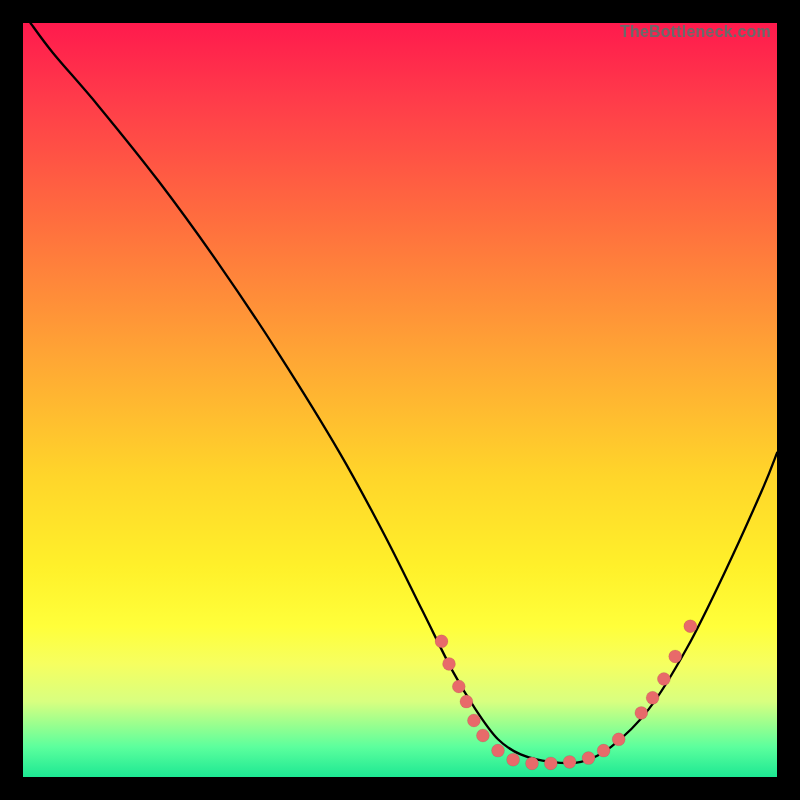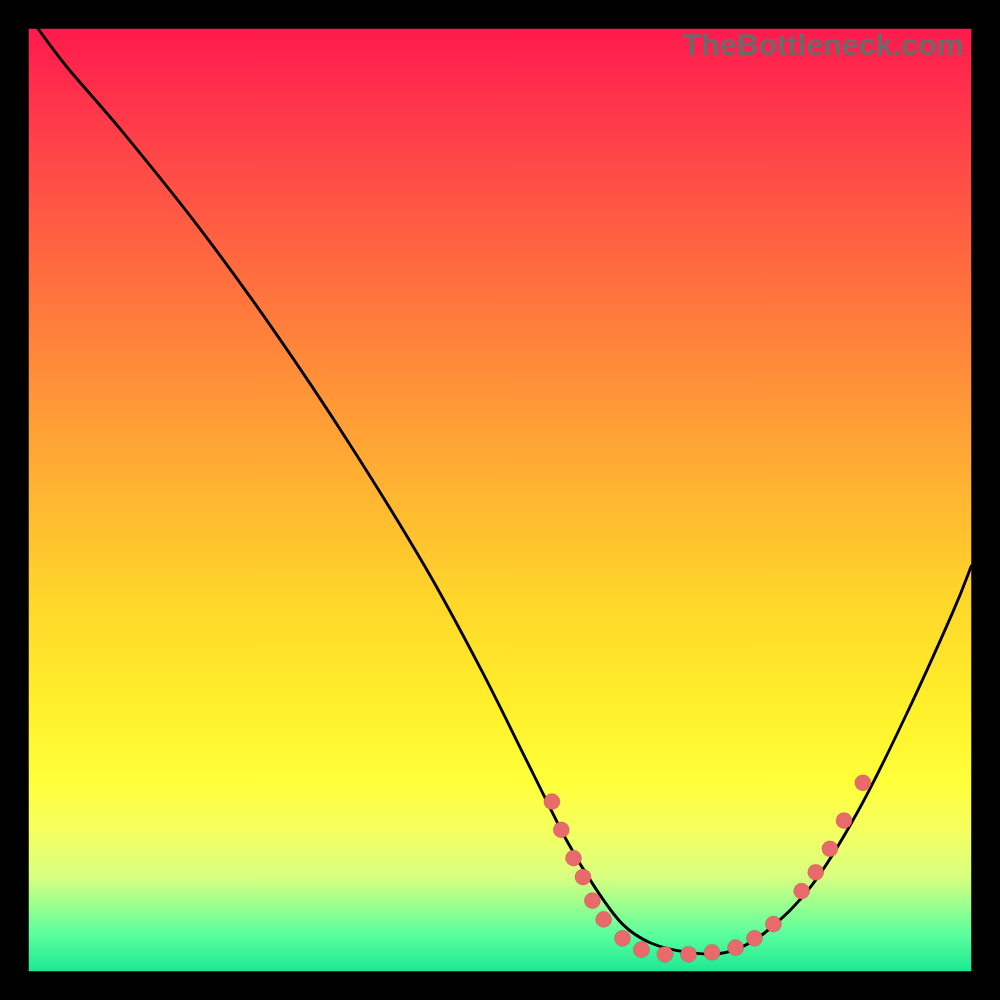--- a/index.html
+++ b/index.html
@@ -37,21 +37,21 @@
       #f6ff60 85%,
       #d8ff80 90%,
       #5cff9d 96%,
       #1de893 100%
     );
   }
   .watermark {
     position: absolute;
     top: 0px;
     right: 6px;
-    font-size: 24px;
+    font-size: 16px;
     font-weight: 600;
     color: #6a6a6a;
     letter-spacing: 0.2px;
     user-select: none;
   }
   svg.plot {
     position: absolute;
     left: 0;
     top: 0;
     width: 754px;

